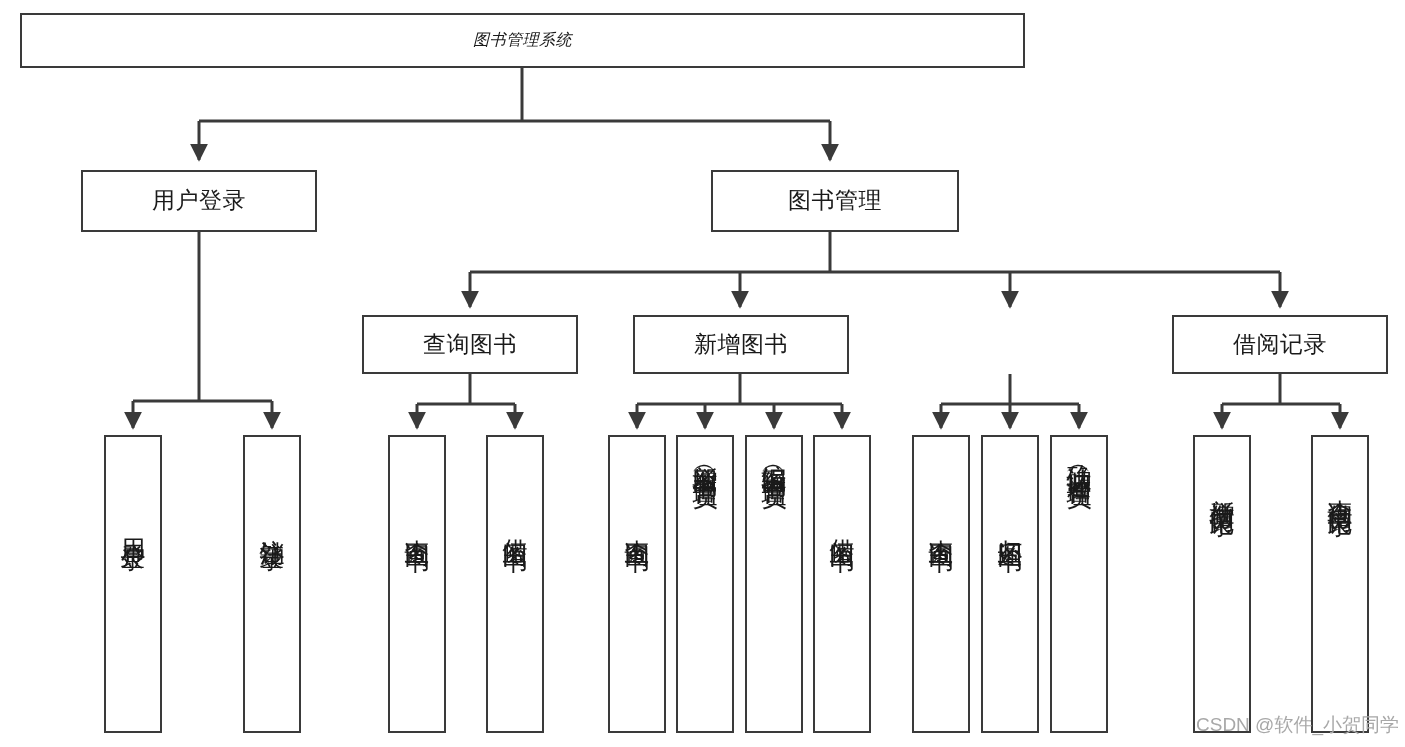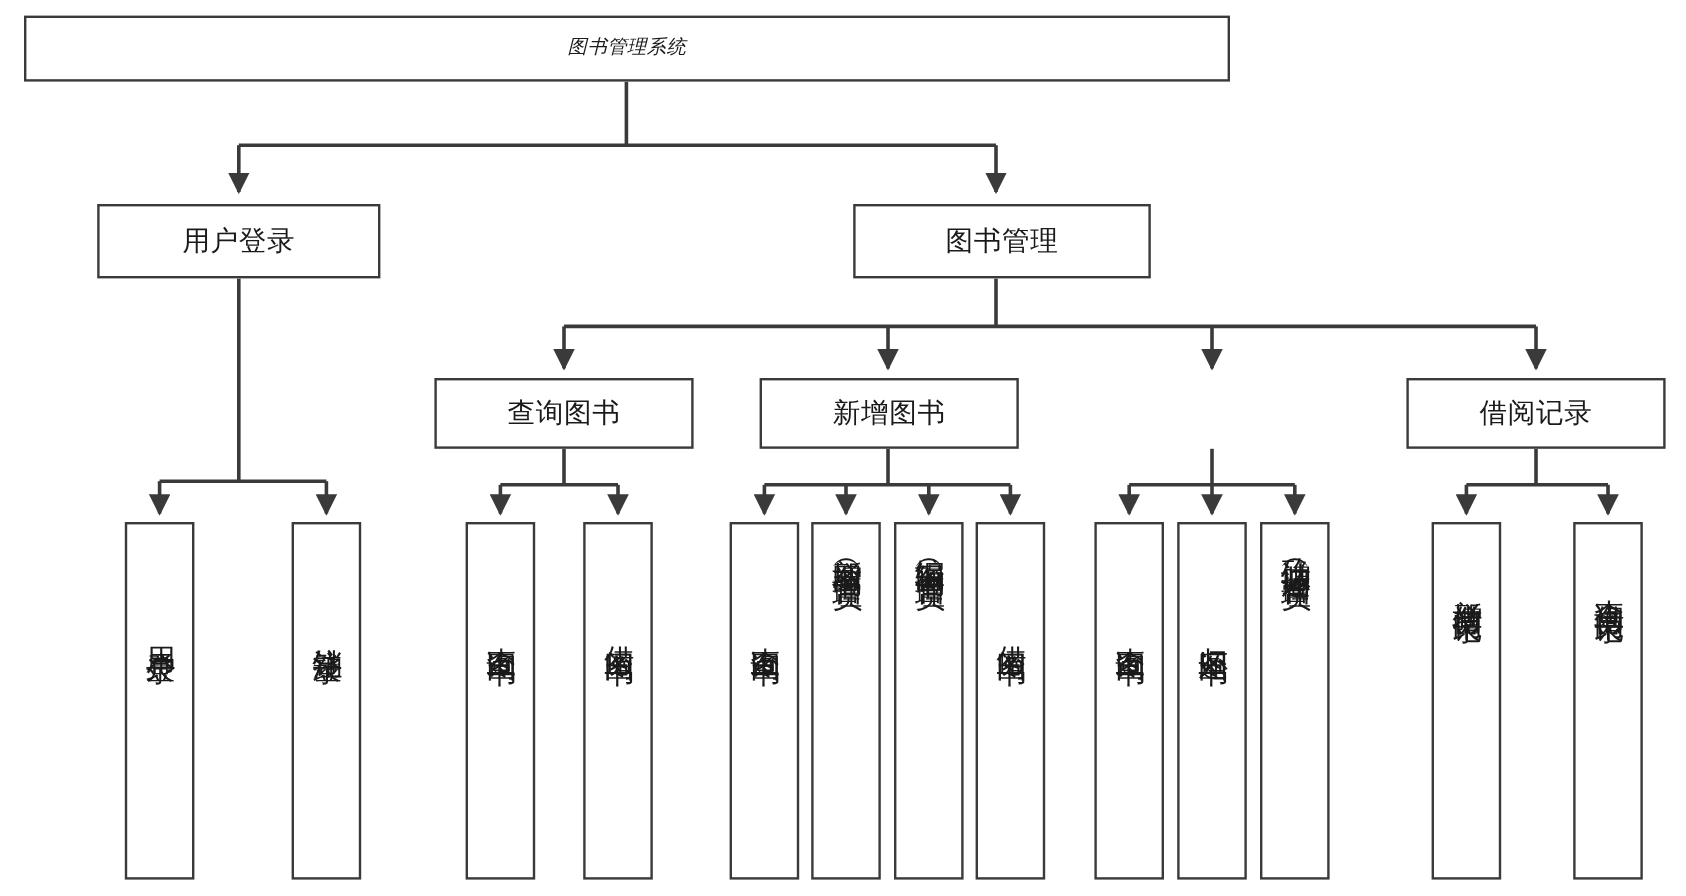--- a/index.html
+++ b/index.html
@@ -197,14 +197,15 @@
   </div>
 
   <div class="node vert" style="left:1193px; top:435px; width:58px; height:298px; padding-top:42px;">
     <span class="label">新增借阅记录</span>
   </div>
 
   <div class="node vert" style="left:1311px; top:435px; width:58px; height:298px; padding-top:42px;">
     <span class="label">查询借阅记录</span>
   </div>
 
+  <div class="watermark" style="left:1196px; top:712px;">CSDN @软件_小贺同学</div>
 
 </div>
 
 </body></html>

